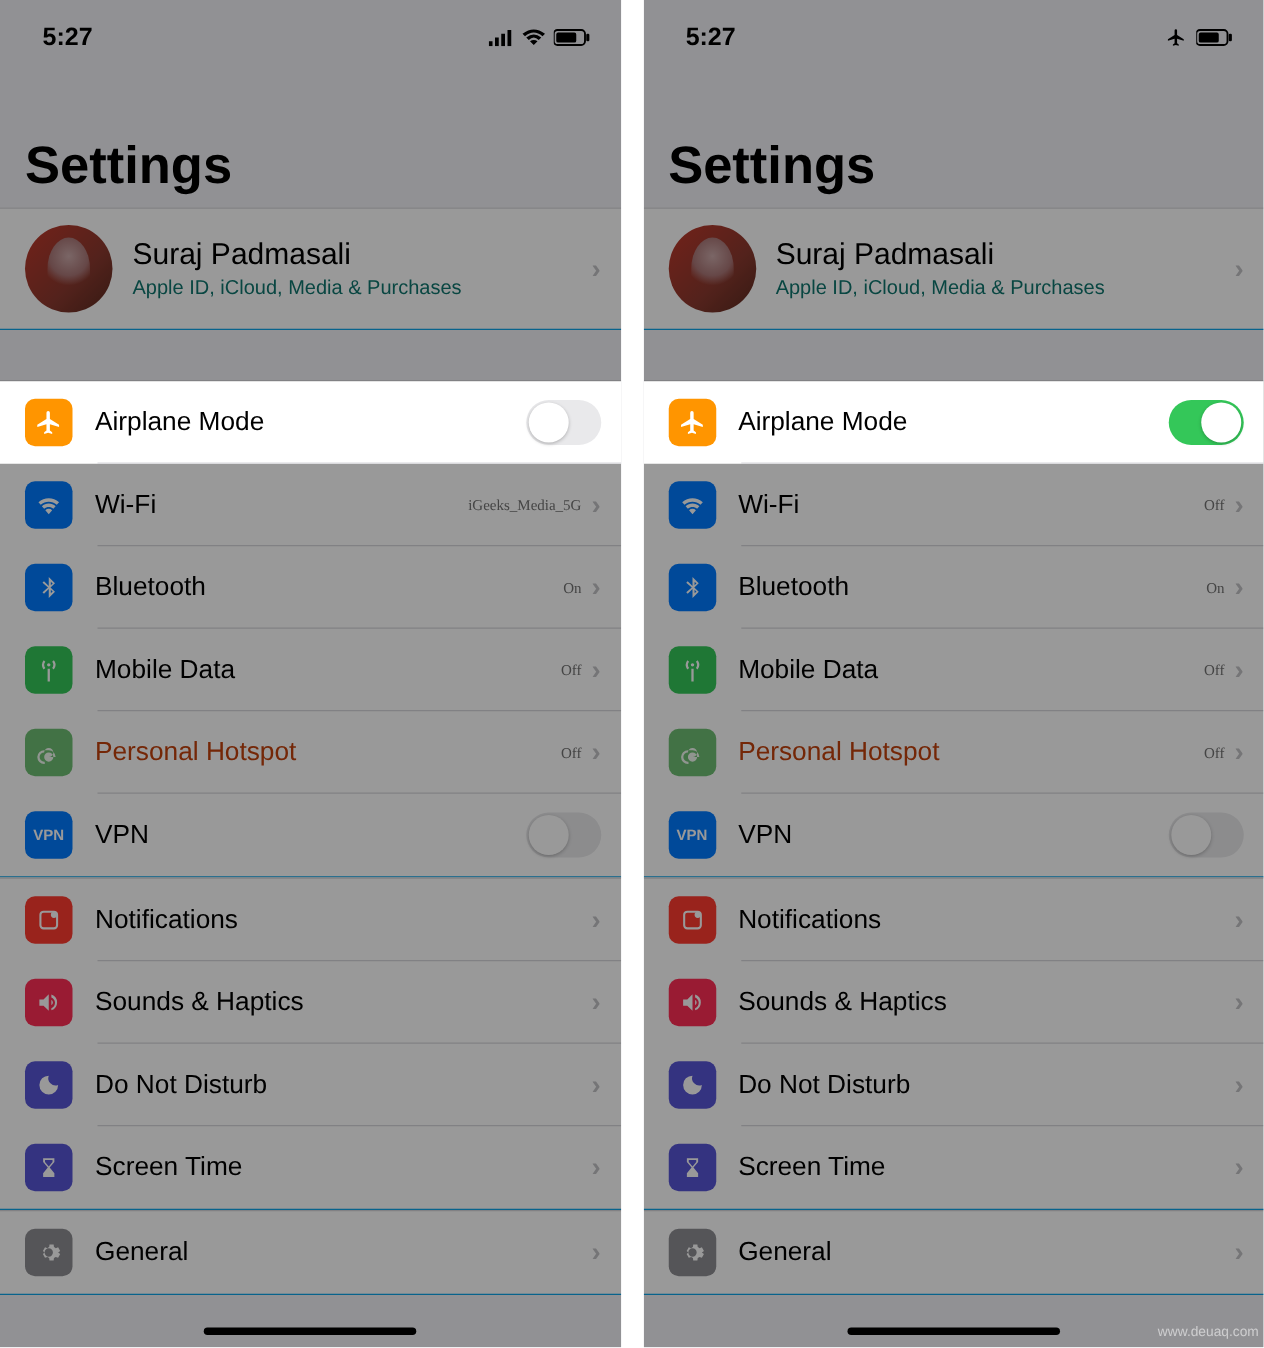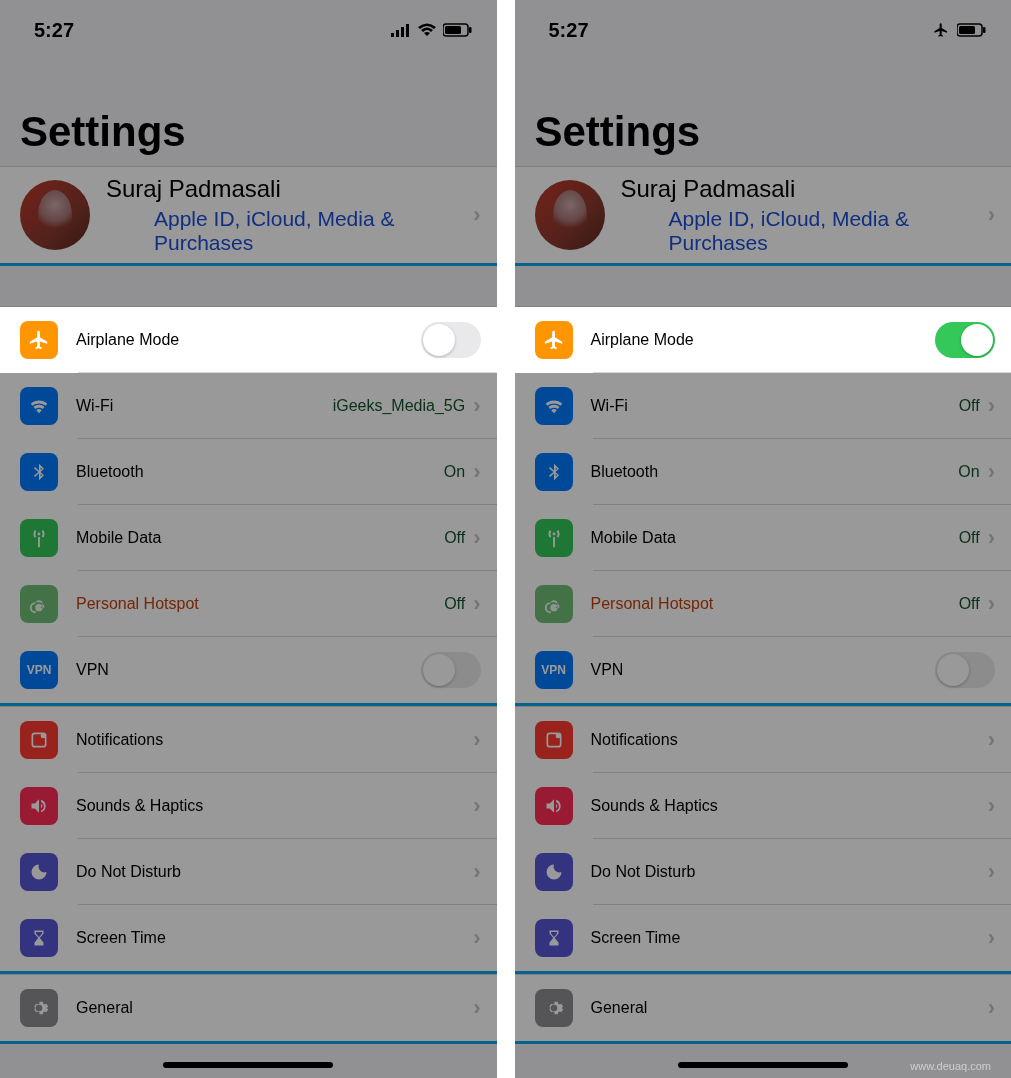--- a/index.html
+++ b/index.html
@@ -37,21 +37,21 @@
   }
   .status-icons { display: flex; align-items: center; gap: 6px; }
   .title {
     font-size: 42px;
     font-weight: 700;
     padding: 54px 4px 10px 20px;
   }
   .section {
     background: #fff;
     border-top: 1px solid #d8d8dc;
-    border-bottom: 3px solid #0ea5e9;
+    border-bottom: 1px solid #0ea5e9;
   }
   .section + .section { }
   .row {
     display: flex;
     align-items: center;
     min-height: 66px;
     padding: 8px 16px 8px 20px;
     position: relative;
   }
   .row-divider {
@@ -74,33 +74,33 @@
   }
   .avatar::after{
     content:"";
     position:absolute;
     left:18px; top:10px; width:34px; height:50px;
     background: radial-gradient(circle at 50% 30%, #caa 0%, #a77 40%, transparent 60%);
     border-radius:50% 50% 40% 40%;
   }
   .profile-text { flex: 1; }
   .profile-name { font-size: 24px; font-weight: 400; }
-  .profile-sub { font-size: 21px; color: #1d4ed8; margin-top: 4px; margin-left: 48px; }
+  .profile-sub { font-size: 16px; color: #0f766e; margin-top: 4px; }
   .icon-box {
     width: 38px; height: 38px;
     border-radius: 8px;
     display: flex;
     align-items: center;
     justify-content: center;
     margin-right: 18px;
     flex-shrink: 0;
     color: #fff;
   }
-  .row-label { font-size: 16px; flex: 1; }
-  .row-value { font-size: 16px; color: #14532d; margin-right: 8px; }
+  .row-label { font-size: 21px; flex: 1; }
+  .row-value { font-size: 12px; color: #737373; margin-right: 8px; font-family: Liberation Serif, serif; }
   .chevron { color: #c4c4c7; font-size: 22px; font-weight:600; }
   .toggle {
     width: 60px; height: 36px;
     border-radius: 18px;
     position: relative;
     background: #e9e9eb;
     flex-shrink: 0;
   }
   .toggle.on { background: #34c759; }
   .toggle .knob {
@@ -124,21 +124,21 @@
     left: 50%;
     transform: translateX(-50%);
     width: 170px; height: 6px;
     border-radius: 3px;
     background: #000;
     z-index: 2;
   }
   .watermark {
     position: absolute;
     bottom: 6px;
-    right: 20px;
+    right: 4px;
     font-size: 11px;
     color: rgba(255,255,255,0.55);
     z-index: 20;
     font-family: Arial, sans-serif;
   }
   
   .ic-orange{background:#ff9500;} .ic-blue{background:#007aff;}
   .ic-green{background:#34c759;} .ic-green2{background:#6fbf73;}
   .ic-bluebox{background:#007aff;} .ic-red{background:#ff3b30;}
   .ic-pink{background:#ff2d55;} .ic-purple{background:#5856d6;}

